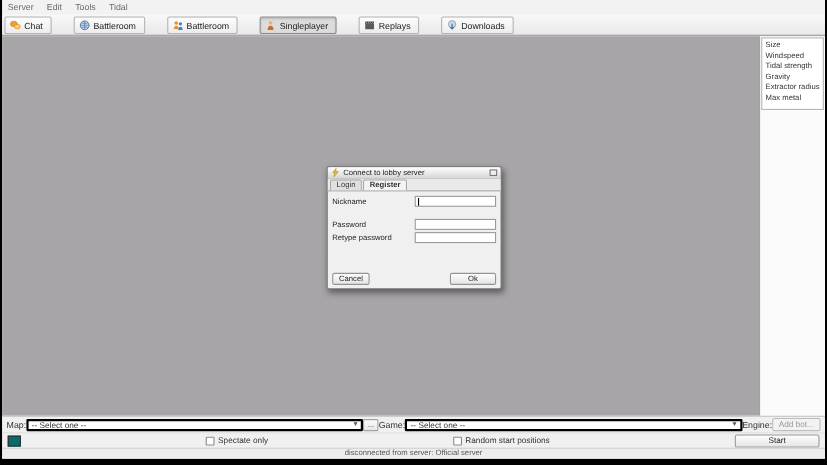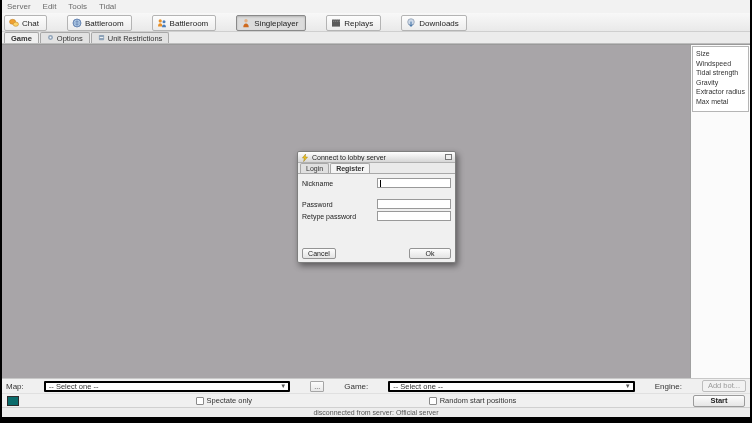--- a/index.html
+++ b/index.html
@@ -32,41 +32,41 @@
   .sub-tab.active { background:#f0f0f0; font-weight:bold; }
 
   
   .content { flex:1 1 auto; display:flex; min-height:0; border-top:1px solid #9a9a9a; }
   .map-area { flex:1 1 auto; background:#a8a5a8; }
   .side-panel { flex:0 0 60px; background:#fbfbfb; border-left:1px solid #a0a0a0; padding:1px; }
   .side-box { border:1px solid #b5b5b5; background:#fff; height:66px; padding:2px 1px 0 3px; }
   .side-box .opt-label { font-size:7px; color:#333; line-height:9.5px; white-space:nowrap; }
 
   
-  .select-row { height:15px; flex:0 0 auto; display:flex; align-items:center; gap:20px;
+  .select-row { height:15px; flex:0 0 auto; display:flex; align-items:center; gap:0;
     padding:0 4px; background:#f0f0f0; border-top:1px solid #c8c8c8; font-size:8px; color:#333; }
   .field-label { flex:0 0 auto; }
   .select { display:flex; align-items:center; justify-content:space-between; height:11px;
     background:#fff; border:2px solid #000000; border-radius:1px; padding:0 2px 0 3px;
     font-size:7.5px; color:#333; min-width:0; }
   .select .arrow { font-size:6px; color:#555; line-height:1; }
   .sel-map { flex:12 1 0; } .sel-game { flex:12 1 0; } .sel-engine { flex:10 1 0; }
   .mini-btn { height:11px; width:14px; background:linear-gradient(#fcfcfc,#e8e8e8);
     border:1px solid #a5a5a5; border-radius:1px; font-size:7px; color:#444; text-align:center; line-height:9px; }
   .btn { height:12px; background:linear-gradient(#fcfcfc,#e6e6e6); border:1px solid #9b9b9b;
     border-radius:2px; font-size:7.5px; color:#222; text-align:center; padding:0 5px; line-height:10px; }
   .btn.disabled { color:#9a9a9a; border-color:#bdbdbd; background:#f2f2f2; }
 
   
   .check-row { height:14px; flex:0 0 auto; display:flex; align-items:center; justify-content:space-between;
     gap:7px; padding:0 5px; background:#f0f0f0; font-size:7.5px; color:#333; border-top:1px solid #e0e0e0; }
   .checkbox { width:8px; height:8px; background:#fff; border:1px solid #8a8a8a; border-radius:1px; }
   .check-group { display:flex; align-items:center; gap:3px; }
   .color-swatch { width:12px; height:10px; border:1px solid #2d2d2d; }
-  .start-btn { width:52px;font-weight:bold; }
+  .start-btn { width:77px; }
 
   
   .status-bar { height:10px; flex:0 0 auto; background:#ededed; border-top:1px solid #d0d0d0;
     display:flex; align-items:center; justify-content:center; font-size:7px; color:#555; }
 
   
   .dialog { position:absolute; left:297px; top:151px; width:159px; height:112px;
     background:#f0f0f0; border:1px solid #7e7e7e; border-radius:2px;
     box-shadow:2px 3px 6px rgba(0,0,0,.45); display:flex; flex-direction:column; }
   .dialog-titlebar { height:11px; flex:0 0 auto; display:flex; align-items:center; gap:3px;
@@ -155,39 +155,20 @@
       <span>
           <svg width="10" height="10" viewBox="0 0 10 10">
             <circle cx="5" cy="4" r="3.3" fill="#cdd9e8" stroke="#7a8aa0" stroke-width="0.6"></circle>
             <path d="M5 3.6v4.6M3.4 6.6L5 8.4l1.6-1.8" stroke="#3a6ea5" stroke-width="1" fill="none"></path>
           </svg>
         </span>
       <span>Downloads</span>
     </div>
   </div>
 
-  <div class="tab-row">
-    <div class="sub-tab active">
-      <span>Game</span>
-    </div>
-    <div class="sub-tab">
-      <span><svg width="7" height="7" viewBox="0 0 8 8">
-            <circle cx="4" cy="4" r="2.8" fill="#8fa3b8"></circle>
-            <circle cx="4" cy="4" r="1.1" fill="#eef2f7"></circle>
-          </svg></span>
-      <span>Options</span>
-    </div>
-    <div class="sub-tab">
-      <span><svg width="7" height="7" viewBox="0 0 8 8">
-            <rect x="1" y="1" width="6" height="6" rx="1" fill="#8fa3b8"></rect>
-            <path d="M2 4h4" stroke="#eef2f7" stroke-width="1.1"></path>
-          </svg></span>
-      <span>Unit Restrictions</span>
-    </div>
-  </div>
 
   <div class="content">
     <div class="map-area"></div>
     <div class="side-panel">
       <div class="side-box">
         <div class="opt-label">Size</div>
         <div class="opt-label">Windspeed</div>
         <div class="opt-label">Tidal strength</div>
         <div class="opt-label">Gravity</div>
         <div class="opt-label">Extractor radius</div>

